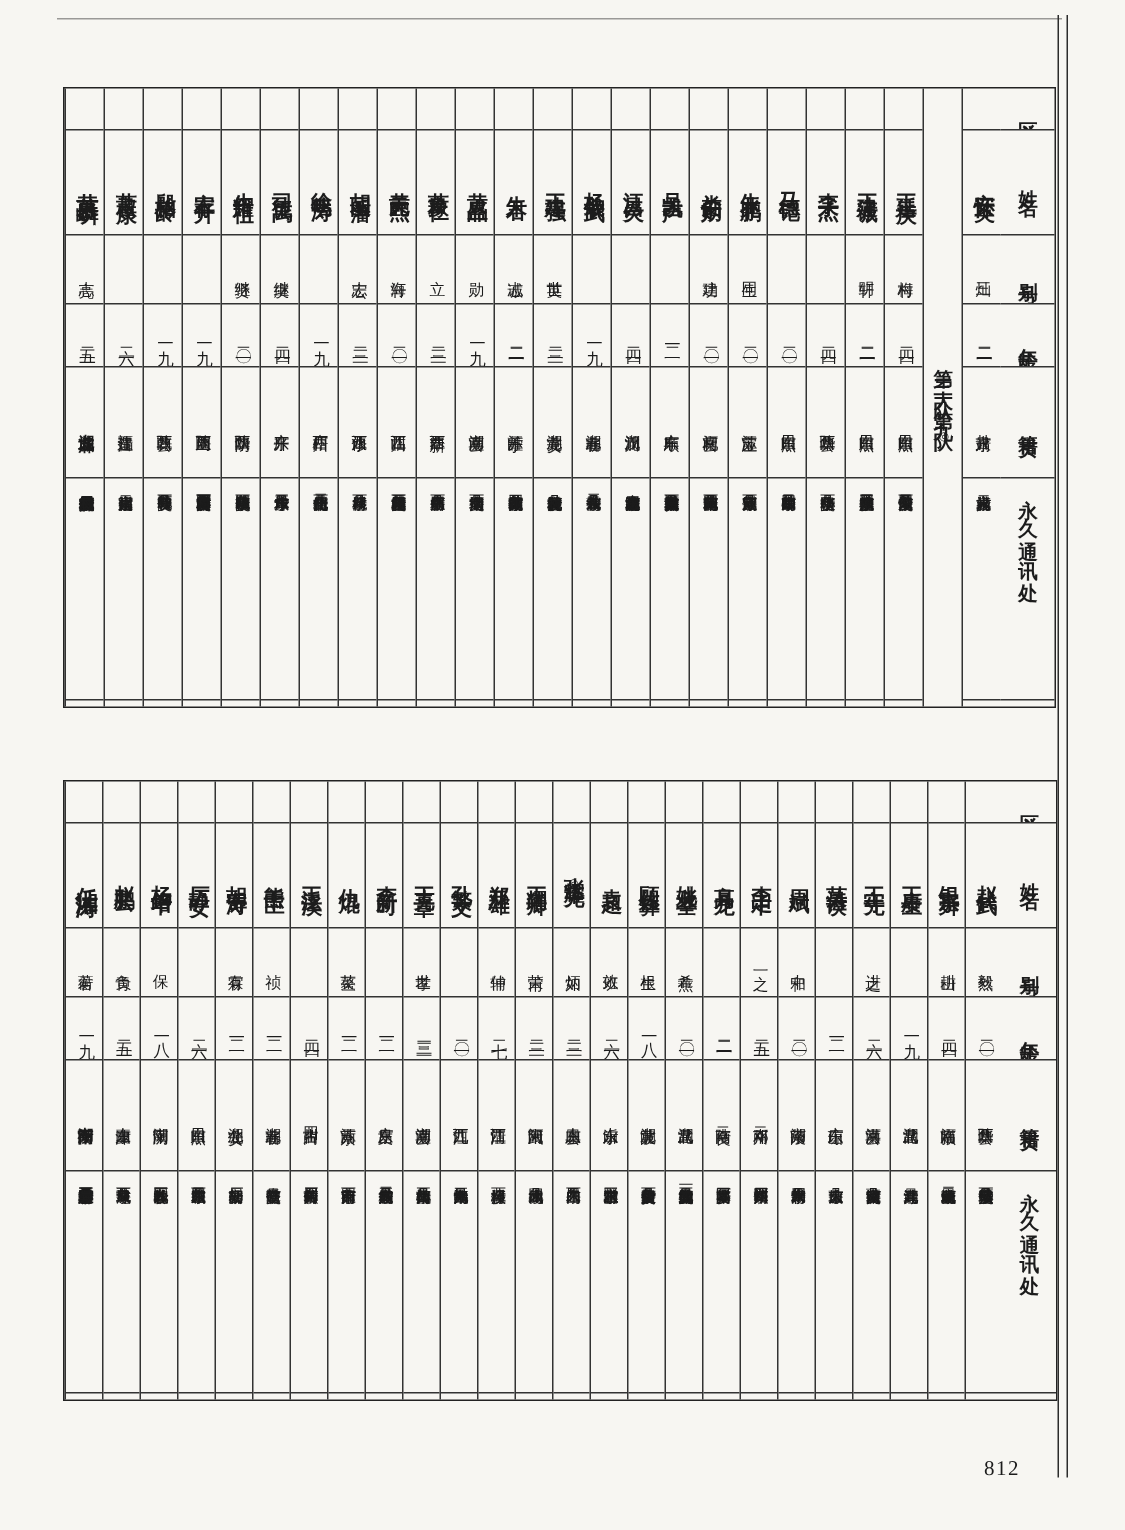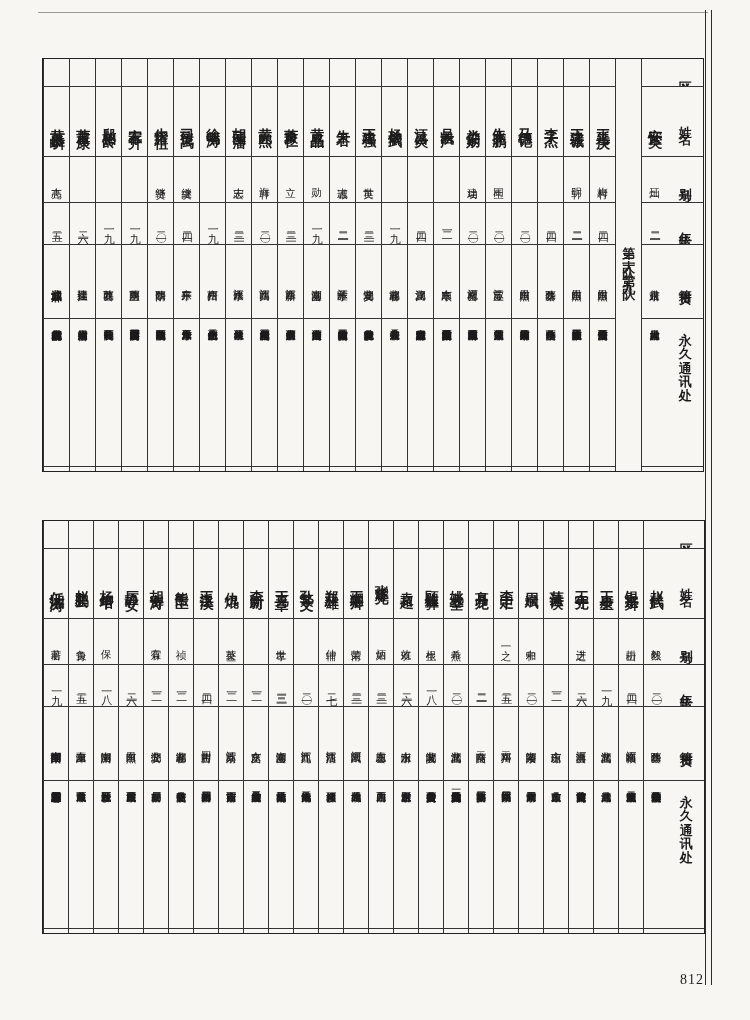--- a/index.html
+++ b/index.html
@@ -32,21 +32,21 @@
   .bold-col .name-text{font-weight:800;font-size:15px;}
   .bold-col .native-text,.bold-col .addr-text{font-weight:700;}
   .hdr .cell{font-weight:600;}
   .hdr-2sp{font-size:13px;letter-spacing:6px;}
   .hdr-small{font-size:13px;letter-spacing:2px;}
   .hdr-addr{font-size:13px;letter-spacing:14px;}
   .group-col{justify-content:center;}
   .group-cell{height:100%;border-bottom:none;}
   .group-text{font-size:13px;font-weight:600;letter-spacing:7px;}
   .mark{font-size:8px;letter-spacing:0;}
-  .pagenum{position:absolute;left:680px;top:972px;font-size:14px;letter-spacing:1px;
+  .pagenum{position:absolute;left:656px;top:972px;font-size:14px;letter-spacing:1px;
            font-family:"Liberation Serif","DejaVu Serif",serif;}
 </style>
 </head>
 <body>
 
 <div class="page">
   <div class="top-rule"></div>
   <div class="right-rule"></div>
 
   <section class="roster" id="table-top" style="top: 58px;">

